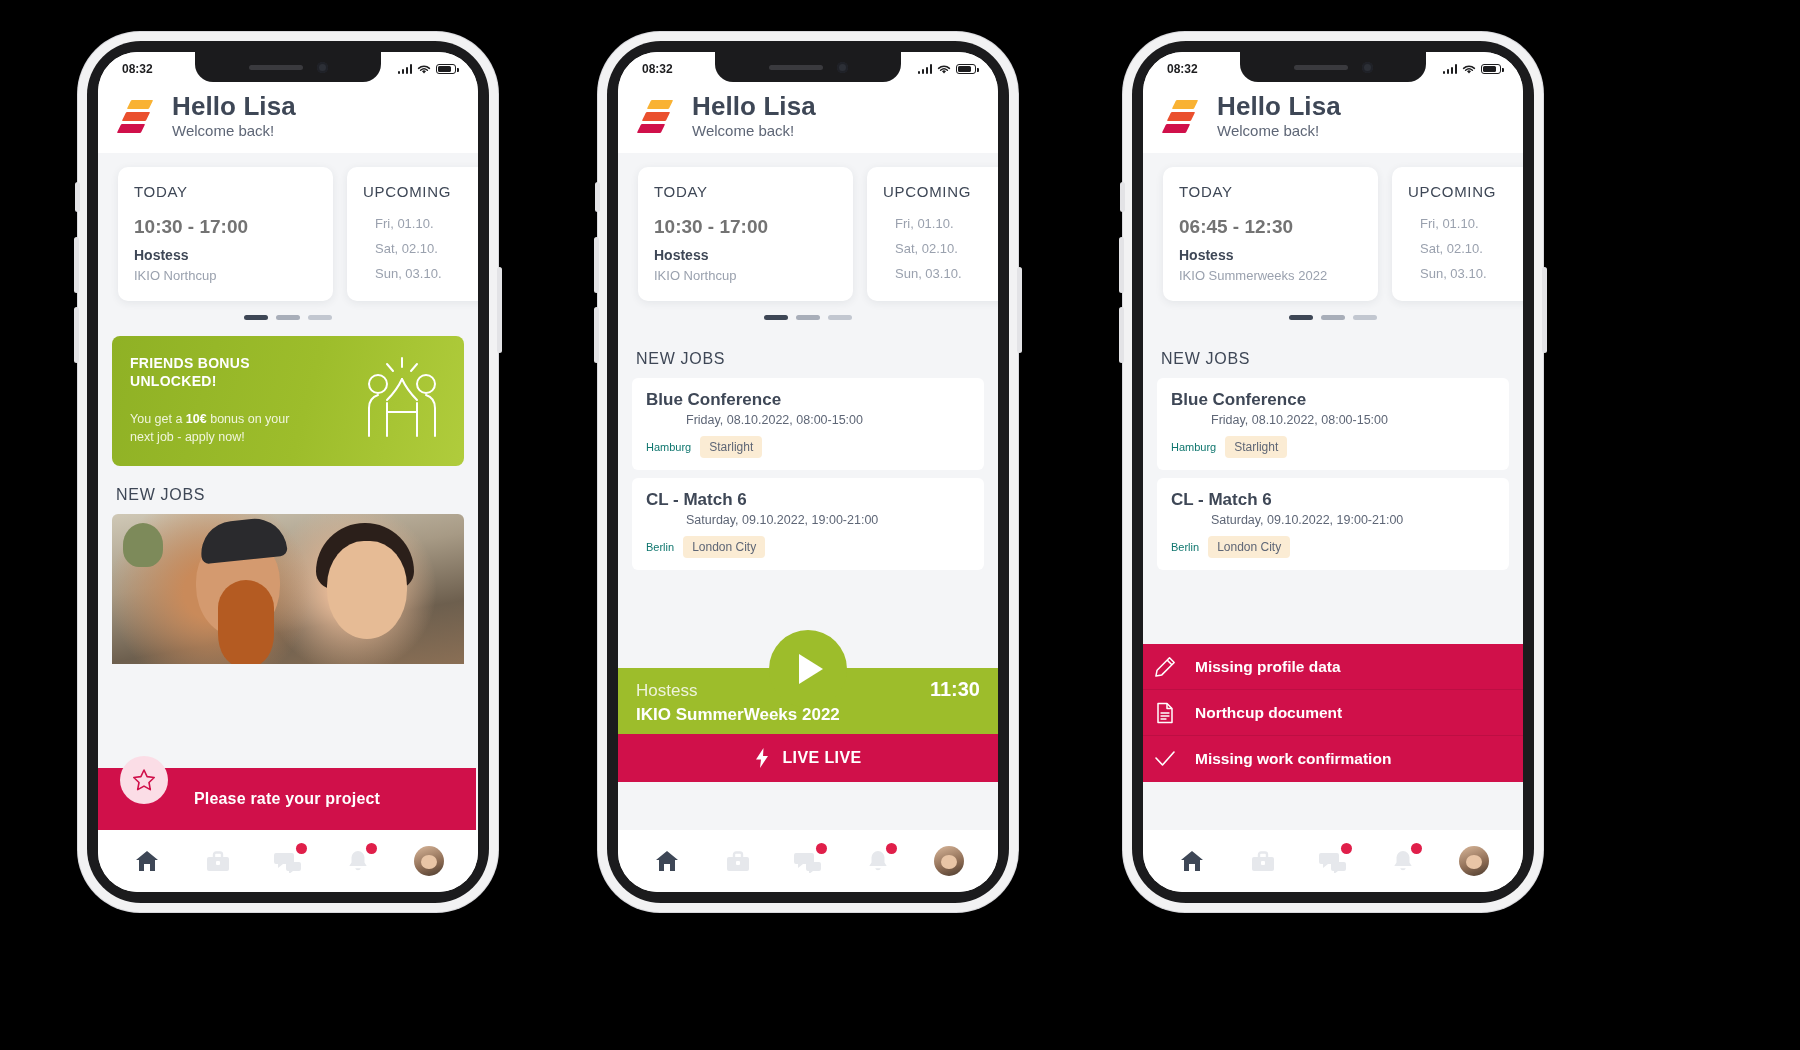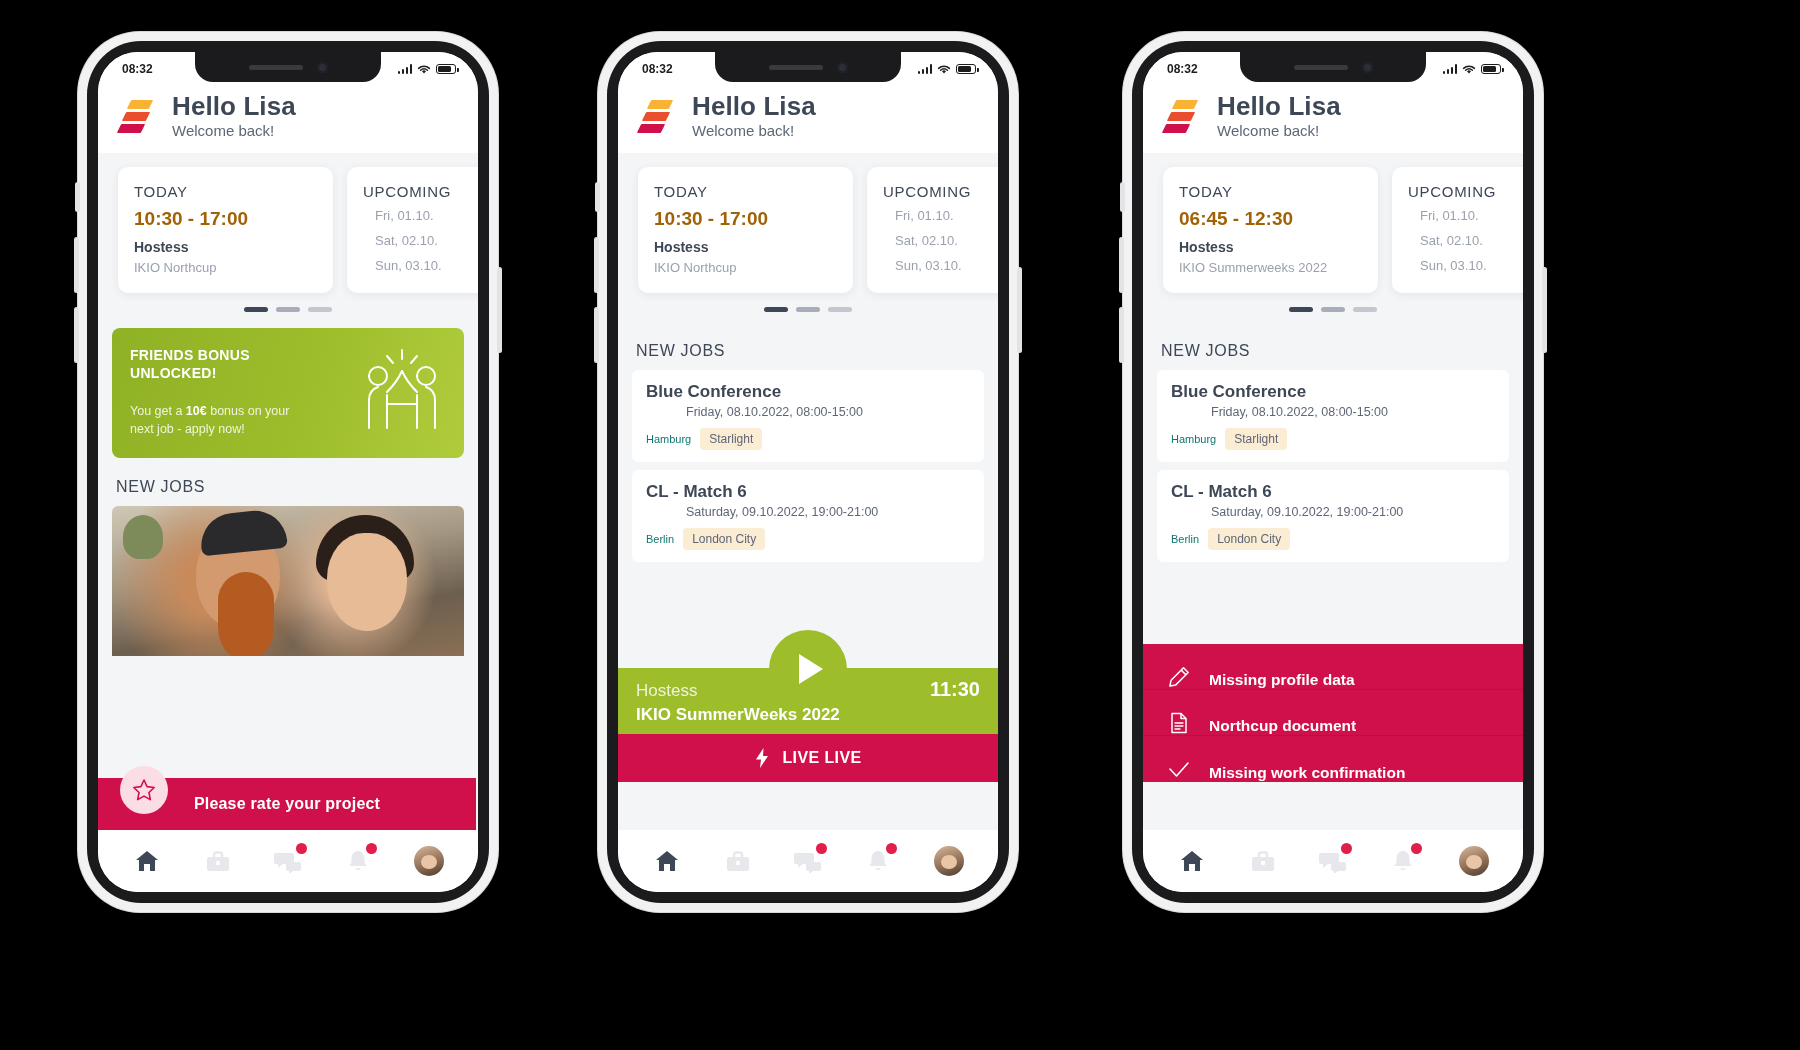--- a/index.html
+++ b/index.html
@@ -89,22 +89,22 @@
   .content { flex: 1 1 auto; background: #f4f5f7; position: relative; overflow: hidden; }
 
   
   .carousel { display: flex; gap: 14px; padding: 14px 0 0 20px; }
   .shift-card {
     background: #fff; border-radius: 10px; flex: 0 0 215px;
     padding: 16px 16px 18px 16px;
     box-shadow: 0 2px 9px rgba(40,48,66,.08);
   }
   .shift-card.upcoming { flex: 0 0 215px; }
-  .card-label { font-size: 15px; color: #3e4756; letter-spacing: .7px; margin-bottom: 8px; }
-  .card-time { font-size: 19px; font-weight: bold; color: #a16207; margin-bottom: 9px; }
+  .card-label { font-size: 15px; color: #3e4756; letter-spacing: .7px; margin-bottom: 16px; }
+  .card-time { font-size: 19px; font-weight: bold; color: #737373; margin-bottom: 9px; }
   .card-role { font-size: 14px; font-weight: bold; color: #3e4756; margin-bottom: 5px; }
   .card-proj { font-size: 13px; color: #9aa1ae; }
   .upc-line { font-size: 13px; color: #9aa1ae; margin-bottom: 10px; margin-left: 12px; }
   .upc-line:last-child { margin-bottom: 0; }
 
   .dots { display: flex; justify-content: center; gap: 8px; padding: 14px 0 10px; }
   .dots i { display: block; width: 24px; height: 5px; border-radius: 3px; background: #c2c7d0; }
   .dots i.on { background: #3e4756; }
   .dots i.mid { background: #a8aeb9; }
 
@@ -132,21 +132,21 @@
   .photo-p { position:absolute; border-radius:50%; }
   .man-head { left: 24%; top: 14%; width: 84px; height: 102px; background:#d49a6f; border-radius:46% 46% 50% 50%; }
   .man-hat { left: 25%; top: 4%; width: 86px; height: 40px; background:#2a2a2d; border-radius: 44px 44px 10px 10px; transform: rotate(-6deg); }
   .man-beard { left: 30%; top: 44%; width: 56px; height: 86px; background:#b45b22; border-radius: 30px 30px 40% 40%; }
   .wom-head { left: 61%; top: 18%; width: 80px; height: 98px; background:#e6bb95; border-radius:46% 46% 50% 50%; }
   .wom-hair { left: 58%; top: 6%; width: 98px; height: 66px; background:#2b1f1a; border-radius: 50px 50px 18px 18px; }
   .plant { left: 3%; top: 6%; width: 40px; height: 44px; background:#7d8a5a; border-radius: 50% 50% 40% 40%; }
 
   
   .rate-bar {
-    position: absolute; left: 0; right: 2px; bottom: 0; height: 52px;
+    position: absolute; left: 0; right: 2px; bottom: 0; height: 62px;
     background: #d0104a; display: flex; align-items: center; justify-content: center;
   }
   .rate-bar .label { color:#fff; font-size: 16px; font-weight: bold; letter-spacing:.2px; }
   .rate-badge {
     position: absolute; left: 22px; top: -12px; width: 48px; height: 48px;
     border-radius: 50%; background: #fbdde6;
     display: flex; align-items: center; justify-content: center;
   }
 
   
@@ -175,22 +175,22 @@
 
   .live-mode {
     position:absolute; left:0; right:0; bottom: 48px; height: 48px;
     background:#d0104a; display:flex; align-items:center; justify-content:center; gap: 12px;
   }
   .live-mode .txt { color:#fff; font-size:16px; font-weight:bold; letter-spacing:.4px; }
 
   
   .alerts { position:absolute; left:0; right:0; bottom: 48px; }
   .alert-row {
-    height: 46px; background:#d0104a; display:flex; align-items:flex-end; gap: 18px;
-    padding-left: 24px; border-bottom: 1px solid #bd0e43;
+    height: 46px; background:#d0104a; display:flex; align-items:center; gap: 18px;
+    padding-left: 10px; border-bottom: 1px solid #bd0e43;
   }
   .alert-row:last-child { border-bottom: none; }
   .alert-row .txt { color:#fff; font-size: 15.5px; font-weight: bold; }
 
   
   .tabbar {
     flex: 0 0 62px; background:#fff;
     display:flex; align-items:center; justify-content:space-around;
     padding: 0 14px;
   }

